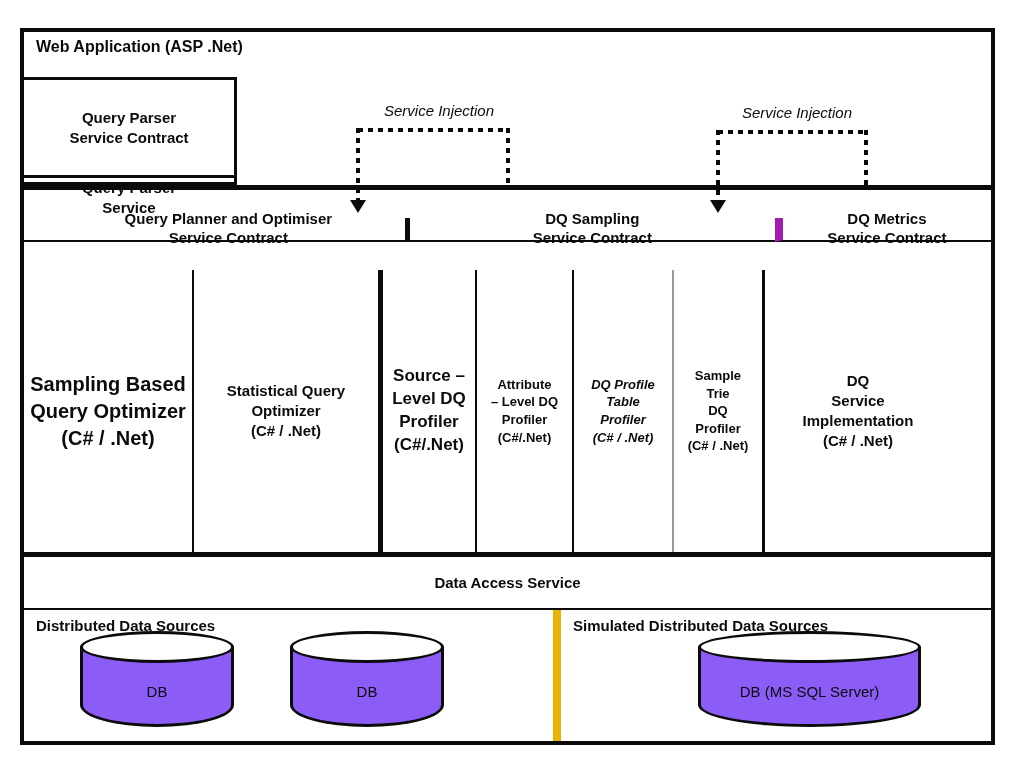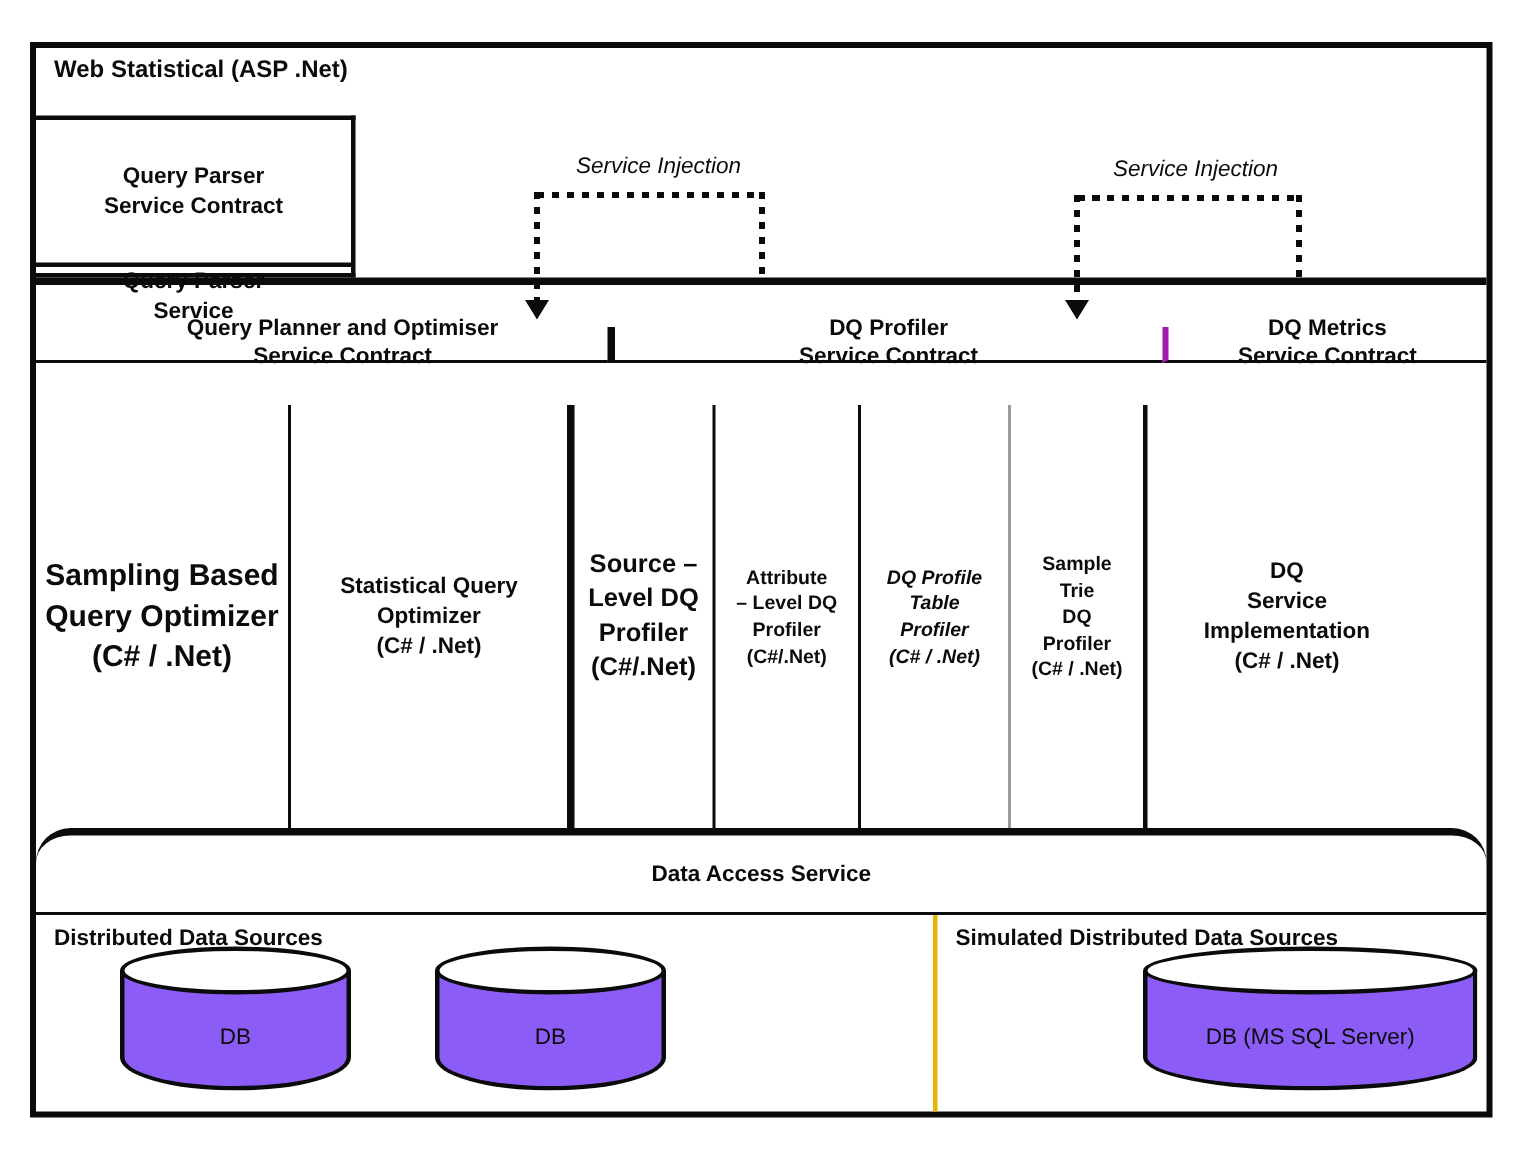--- a/index.html
+++ b/index.html
@@ -31,58 +31,58 @@
                border-top:13px solid #0b0b0b; }
   .inj-label { position:absolute; width:170px; text-align:center; font-style:italic;
                font-size:15px; }
 
   
   .hdr-row { display:flex; height:52px; }
   .hdr { border-bottom:2px solid #0b0b0b; display:flex; align-items:center; justify-content:center;
          text-align:center; font-size:15px; font-weight:bold; line-height:1.25; }
   .hdr-1 { width:394px;padding-left:28px; }
   .hdr-2 { width:384px; border-left:5px solid #0b0b0b; }
-  .hdr-3 { width:224px; border-left:4px solid #a21caf; }
+  .hdr-3 { width:224px; border-left:8px solid #a21caf; }
 
   .body-row { display:flex; height:310px; }
   .col { display:flex; align-items:center; justify-content:center; text-align:center;
          font-weight:bold; line-height:1.35; }
   .col-1 { width:168px; font-size:20px; }
   .col-2 { width:186px; font-size:15px; border-left:2px solid #0b0b0b; }
   .col-3 { width:97px;  font-size:17px; border-left:5px solid #0b0b0b; }
   .col-4 { width:97px;  font-size:13px; border-left:2px solid #0b0b0b; }
   .col-5 { width:100px; font-size:13px; border-left:2px solid #0b0b0b;font-style:italic; }
   .col-6 { width:90px;  font-size:13px; border-left:2px solid #999; }
   .col-7 { width:189px; font-size:15px; border-left:3px solid #0b0b0b; }
 
   
   .das-bar { height:56px; border-top:5px solid #0b0b0b; display:flex; align-items:center;
-             justify-content:center; font-size:15px; font-weight:bold;border-radius:23px; }
+             justify-content:center; font-size:15px; font-weight:bold; }
 
   
   .bottom-row { display:flex; height:133px; border-top:2px solid #0b0b0b; }
   .ds-panel { position:relative; }
-  .ds-left { width:601px; border-right:3px solid #eab308;padding-left:22px; }
+  .ds-left { width:537px; border-right:8px solid #eab308;padding-left:22px; }
   .ds-right { flex:1; }
   .ds-title { position:absolute; left:12px; top:7px; font-size:15px; font-weight:bold; }
 
   .cylinder { position:absolute; background:#8b5cf6; border:3px solid #0b0b0b; border-top:none;
               border-bottom-left-radius:50% 22px; border-bottom-right-radius:50% 22px;
               display:flex; align-items:center; justify-content:center; }
   .cyl-top { position:absolute; top:-16px; left:-3px; width:calc(100% + 6px); height:32px;
              border:3px solid #0b0b0b; border-radius:50%; background:#fff; }
   .cyl-label { position:relative; z-index:2; padding-top:12px; font-size:15px; }
 </style>
 </head>
 <body>
 
 <div class="diagram">
 
   <div class="row-a">
-    <div class="app-title">Web Statistical  (ASP .Net)</div>
+    <div class="app-title">Web Application  (ASP .Net)</div>
     <div class="qp-stack">
       <div class="qp-cell preline">Query Parser
 Service Contract</div>
       <div class="qp-cell preline">Query Parser
 Service</div>
     </div>
   </div>
 
   <div>
     <div class="inj-label" style="left:330px; top:70px;">Service Injection</div>
@@ -96,21 +96,21 @@
     <div class="inj-label" style="left:688px; top:72px;">Service Injection</div>
     <div class="dot-h" style="left:694px; top:98px; width:148px;"></div>
     <div class="dot-v" style="left:692px; top:98px; height:70px;"></div>
     <div class="dot-v" style="left:840px; top:98px; height:60px;"></div>
     <div class="arrowhead" style="left:686px; top:168px;"></div>
   </div>
 
   <div class="hdr-row">
     <div class="hdr hdr-1 preline">Query Planner and Optimiser
 Service Contract</div>
-    <div class="hdr hdr-2 preline">DQ Profiler
+    <div class="hdr hdr-2 preline">DQ Sampling
 Service Contract</div>
     <div class="hdr hdr-3 preline">DQ Metrics
 Service Contract</div>
   </div>
 
   <div class="body-row">
     <div class="col col-1 preline">Sampling Based
 Query Optimizer
 (C# / .Net)</div>
     <div class="col col-2 preline">Statistical Query

